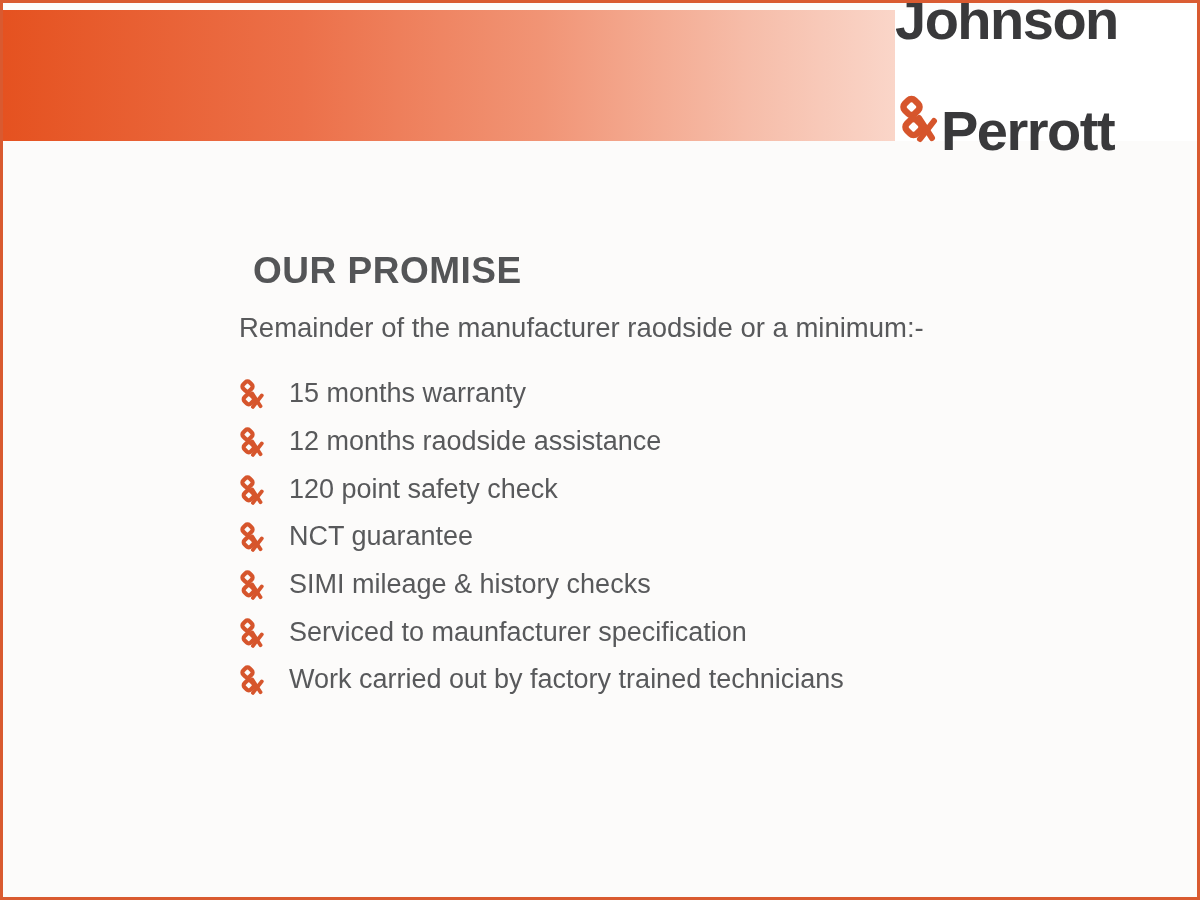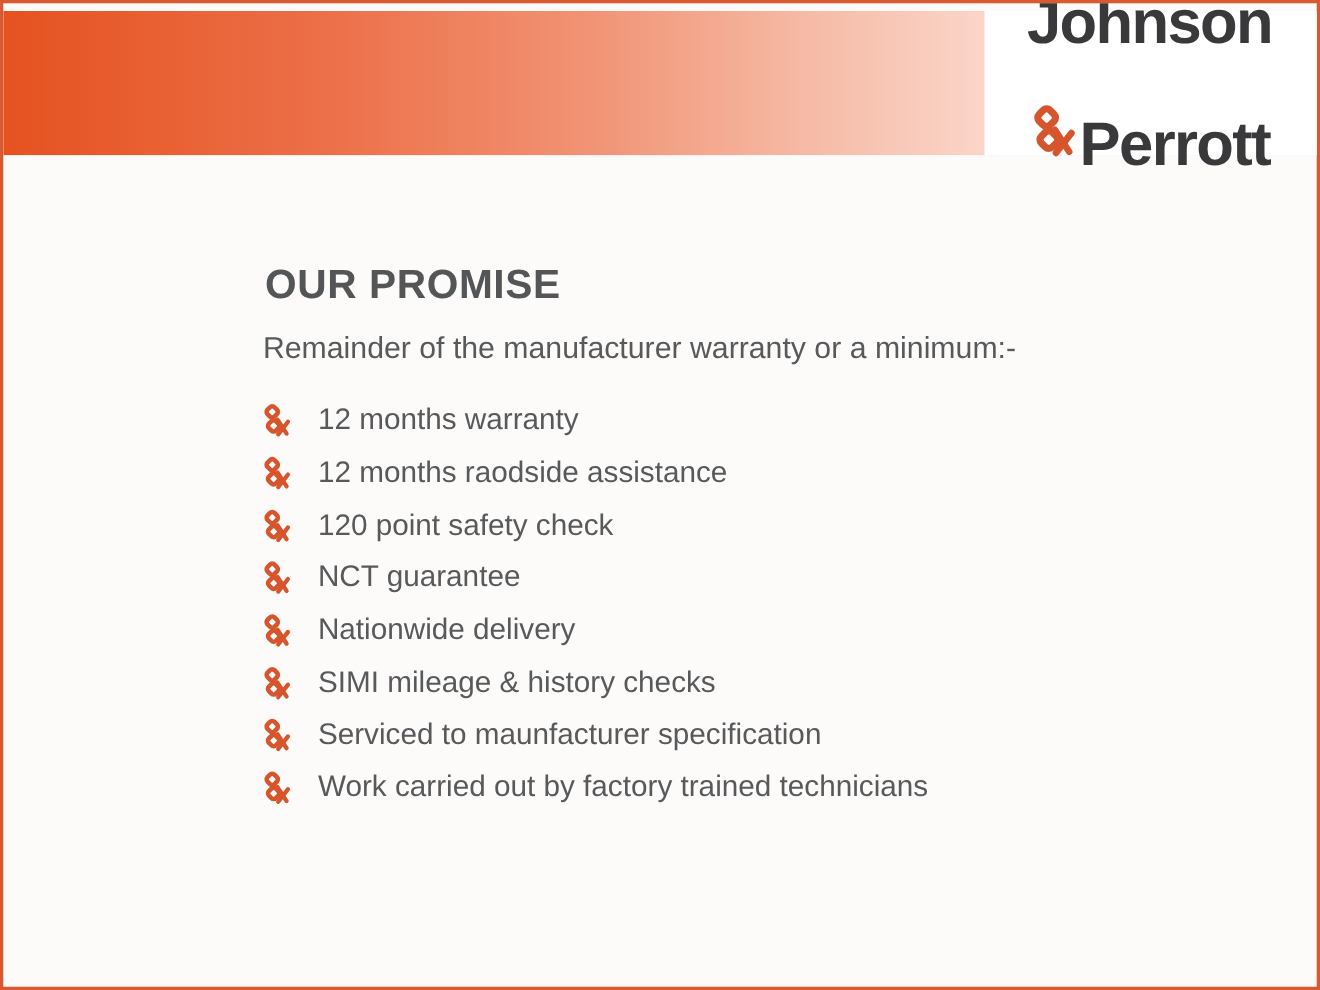--- a/index.html
+++ b/index.html
@@ -34,21 +34,21 @@
   .logo-box {
     position: absolute;
     top: 0;
     right: 0;
     width: 302px;
     height: 100%;
     background: #ffffff;
     display: flex;
     flex-direction: column;
     justify-content: center;
-    align-items: center;
+    align-items: flex-start;
     padding-right: 2px;
     gap: 26px;
   }
 
   .logo-line1 {
     font-size: 56px;
     font-weight: 800;
     color: #39393B;
     letter-spacing: -1.5px;
     line-height: 1;
@@ -74,21 +74,21 @@
 
   
   .content {
     position: absolute;
     left: 234px;
     top: 233px;
     width: 880px;
   }
 
   .title {
-    margin: 4px;
+    margin: 16px;
     font-size: 37px;
     font-weight: 700;
     color: #545557;
     letter-spacing: 0.5px;
     line-height: 1;
   }
 
   .subtitle {
     margin: 22px 0 0 2px;
     font-size: 27.5px;
@@ -144,52 +144,46 @@
             <use href="#amp-mark"></use>
           </svg>
         <span>Perrott</span>
       </div>
     </div>
   </div>
 
   <div class="content">
     <h1 class="title">OUR PROMISE</h1>
 
-    <p class="subtitle">Remainder of the manufacturer warranty or a minimum:-</p>
+    <p class="subtitle">Remainder of the manufacturer raodside or a minimum:-</p>
 
     <ul class="promise-list">
       <li>
         <svg viewBox="0 0 88 104">
             <use href="#amp-mark"></use>
           </svg>
-        <span>12 months warranty</span>
+        <span>15 months warranty</span>
       </li>
       <li>
         <svg viewBox="0 0 88 104">
             <use href="#amp-mark"></use>
           </svg>
         <span>12 months raodside assistance</span>
       </li>
       <li>
         <svg viewBox="0 0 88 104">
             <use href="#amp-mark"></use>
           </svg>
         <span>120 point safety check</span>
       </li>
       <li>
         <svg viewBox="0 0 88 104">
             <use href="#amp-mark"></use>
           </svg>
         <span>NCT guarantee</span>
-      </li>
-      <li>
-        <svg viewBox="0 0 88 104">
-            <use href="#amp-mark"></use>
-          </svg>
-        <span>Nationwide delivery</span>
       </li>
       <li>
         <svg viewBox="0 0 88 104">
             <use href="#amp-mark"></use>
           </svg>
         <span>SIMI mileage &amp; history checks</span>
       </li>
       <li>
         <svg viewBox="0 0 88 104">
             <use href="#amp-mark"></use>

